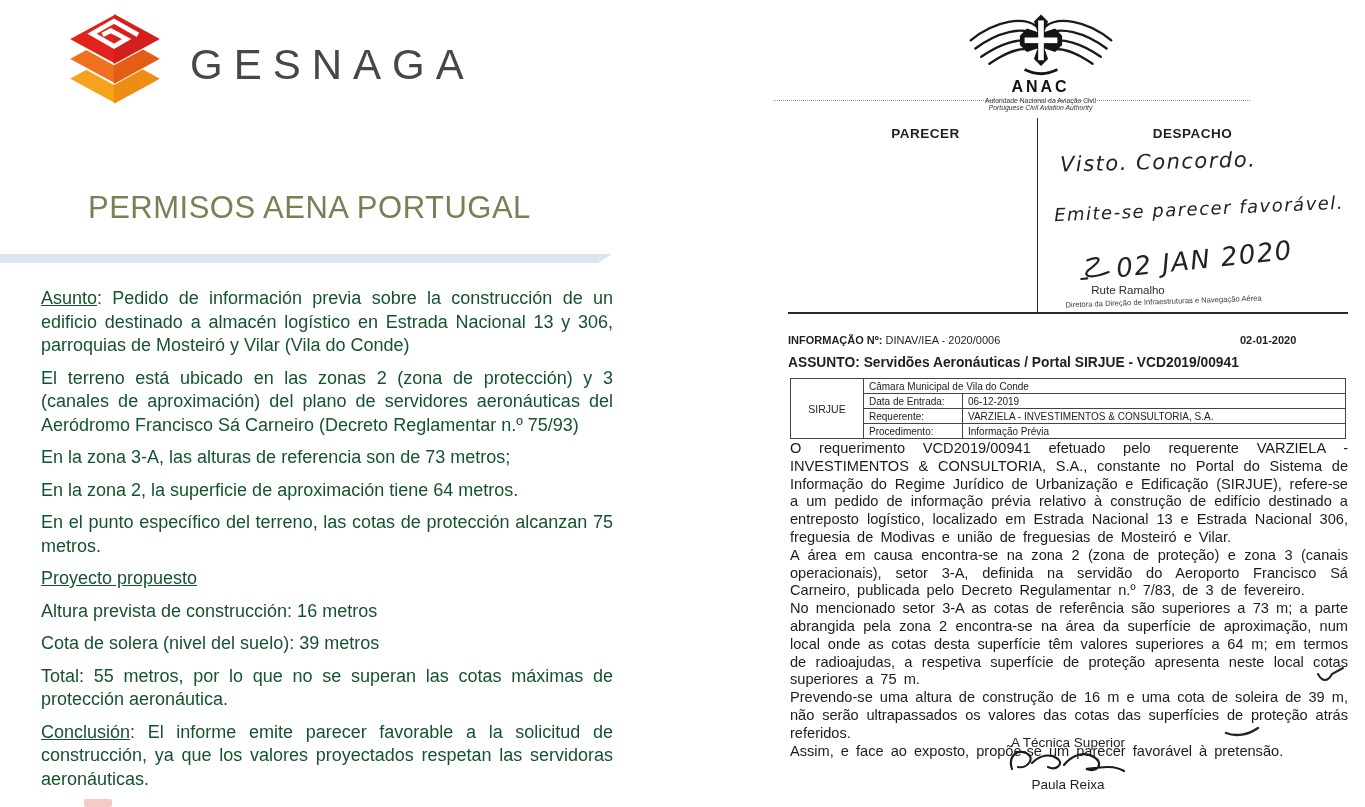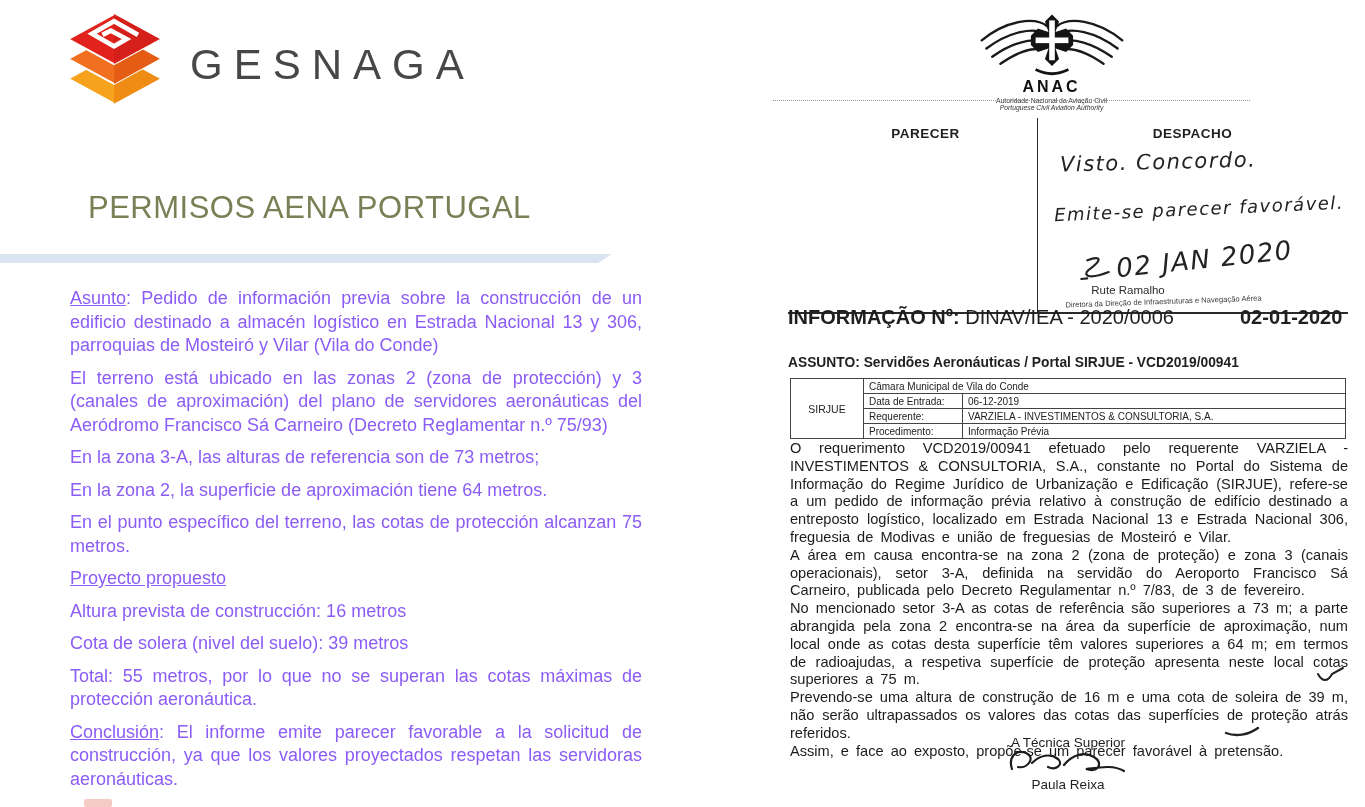--- a/index.html
+++ b/index.html
@@ -9,32 +9,32 @@
   
   .brand{position:absolute;left:62px;top:14px;display:flex;align-items:center;}
   .brand svg{display:block;}
   .brand-name{font-size:42px;letter-spacing:11px;color:#474747;margin-left:24px;margin-top:6px;}
 
   .page-title{position:absolute;left:88px;top:190px;margin:0;font-size:31px;font-weight:400;
               color:#7b7f55;letter-spacing:.5px;}
   .accent-bar{position:absolute;left:0;top:254px;width:612px;height:9px;background:#dbe5f1;
               clip-path:polygon(0 0,100% 0,calc(100% - 14px) 100%,0 100%);}
 
-  .left-body{position:absolute;left:70px;top:287px;width:572px;color:#8b5cf6;
+  .left-body{position:absolute;left:41px;top:287px;width:572px;color:#14532d;
              font-size:18px;line-height:23.5px;text-align:justify;}
   .left-body p{margin:0 0 9px 0;}
   .left-body p:last-child{margin-bottom:0;}
   .lead{text-decoration:underline;}
   .partial-mark{position:absolute;left:84px;top:799px;width:28px;height:8px;
                 background:#f2b9b2;opacity:.75;border-radius:2px;}
 
   
   .scan{position:absolute;left:788px;top:0;width:560px;height:807px;color:#1f1f1f;}
 
-  .anac{position:absolute;left:176px;top:12px;width:175px;text-align:center;}
+  .anac{position:absolute;left:165px;top:12px;width:175px;text-align:center;}
   .anac-name{font-size:16px;font-weight:bold;letter-spacing:3px;color:#111;margin-top:-4px;}
   .anac-sub1{font-size:6.8px;color:#333;margin-top:1px;}
   .anac-sub2{font-size:6.8px;font-style:italic;color:#333;}
   .dotted-line{position:absolute;left:-15px;top:100px;width:477px;border-top:1px dotted #9a9a9a;}
 
   .col-label{position:absolute;top:126px;font-size:13.5px;font-weight:bold;letter-spacing:.5px;}
   .parecer-label{left:13px;width:249px;text-align:center;}
   .despacho-label{left:249px;width:311px;text-align:center;}
   .vline{position:absolute;left:249px;top:118px;width:1px;height:195px;background:#2a2a2a;}
   .hline{position:absolute;left:0;top:312px;width:560px;height:2px;background:#2a2a2a;}
@@ -42,21 +42,21 @@
   .hand{position:absolute;font-family:"DejaVu Sans",sans-serif;font-style:italic;color:#232323;
         letter-spacing:1.5px;white-space:nowrap;}
   .hand-line1{left:272px;top:150px;font-size:21px;transform:rotate(-1.5deg);}
   .hand-line2{left:266px;top:198px;font-size:18px;transform:rotate(-2.5deg);}
   .hand-date{left:290px;top:246px;font-size:26px;transform:rotate(-6deg);display:flex;align-items:center;gap:4px;}
   .signer-name{position:absolute;left:250px;top:284px;width:180px;text-align:center;
                font-size:11.5px;color:#2b2b2b;}
   .signer-role{position:absolute;left:228px;top:297px;width:295px;text-align:center;
                font-size:7.6px;color:#3a3a3a;transform:rotate(-2deg);}
 
-  .info-line{position:absolute;left:0;top:306px;width:560px;font-size:20px;}
+  .info-line{position:absolute;left:0;top:334px;width:560px;font-size:11px;}
   .b{font-weight:bold;}
   .info-date{position:absolute;left:452px;top:0;font-weight:bold;}
   .assunto-line{position:absolute;left:0;top:355px;width:560px;font-size:13.8px;font-weight:bold;}
 
   table.sirjue{position:absolute;left:2px;top:378px;width:556px;border-collapse:collapse;
                font-size:10px;color:#222;}
   table.sirjue td{border:1px solid #444;padding:1px 5px;height:12px;vertical-align:middle;}
   td.sys{width:62px;text-align:center;font-size:10.5px;}
   td.lbl{width:88px;}
 

